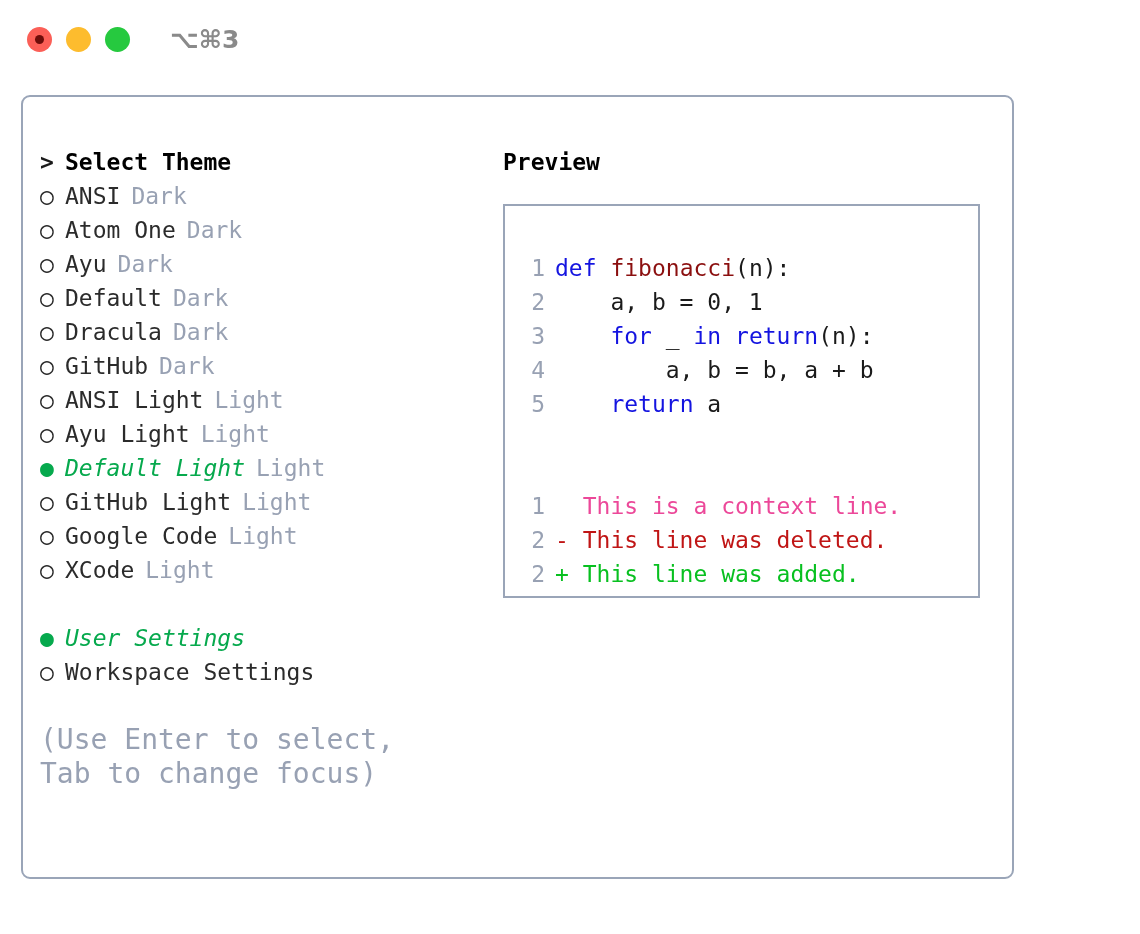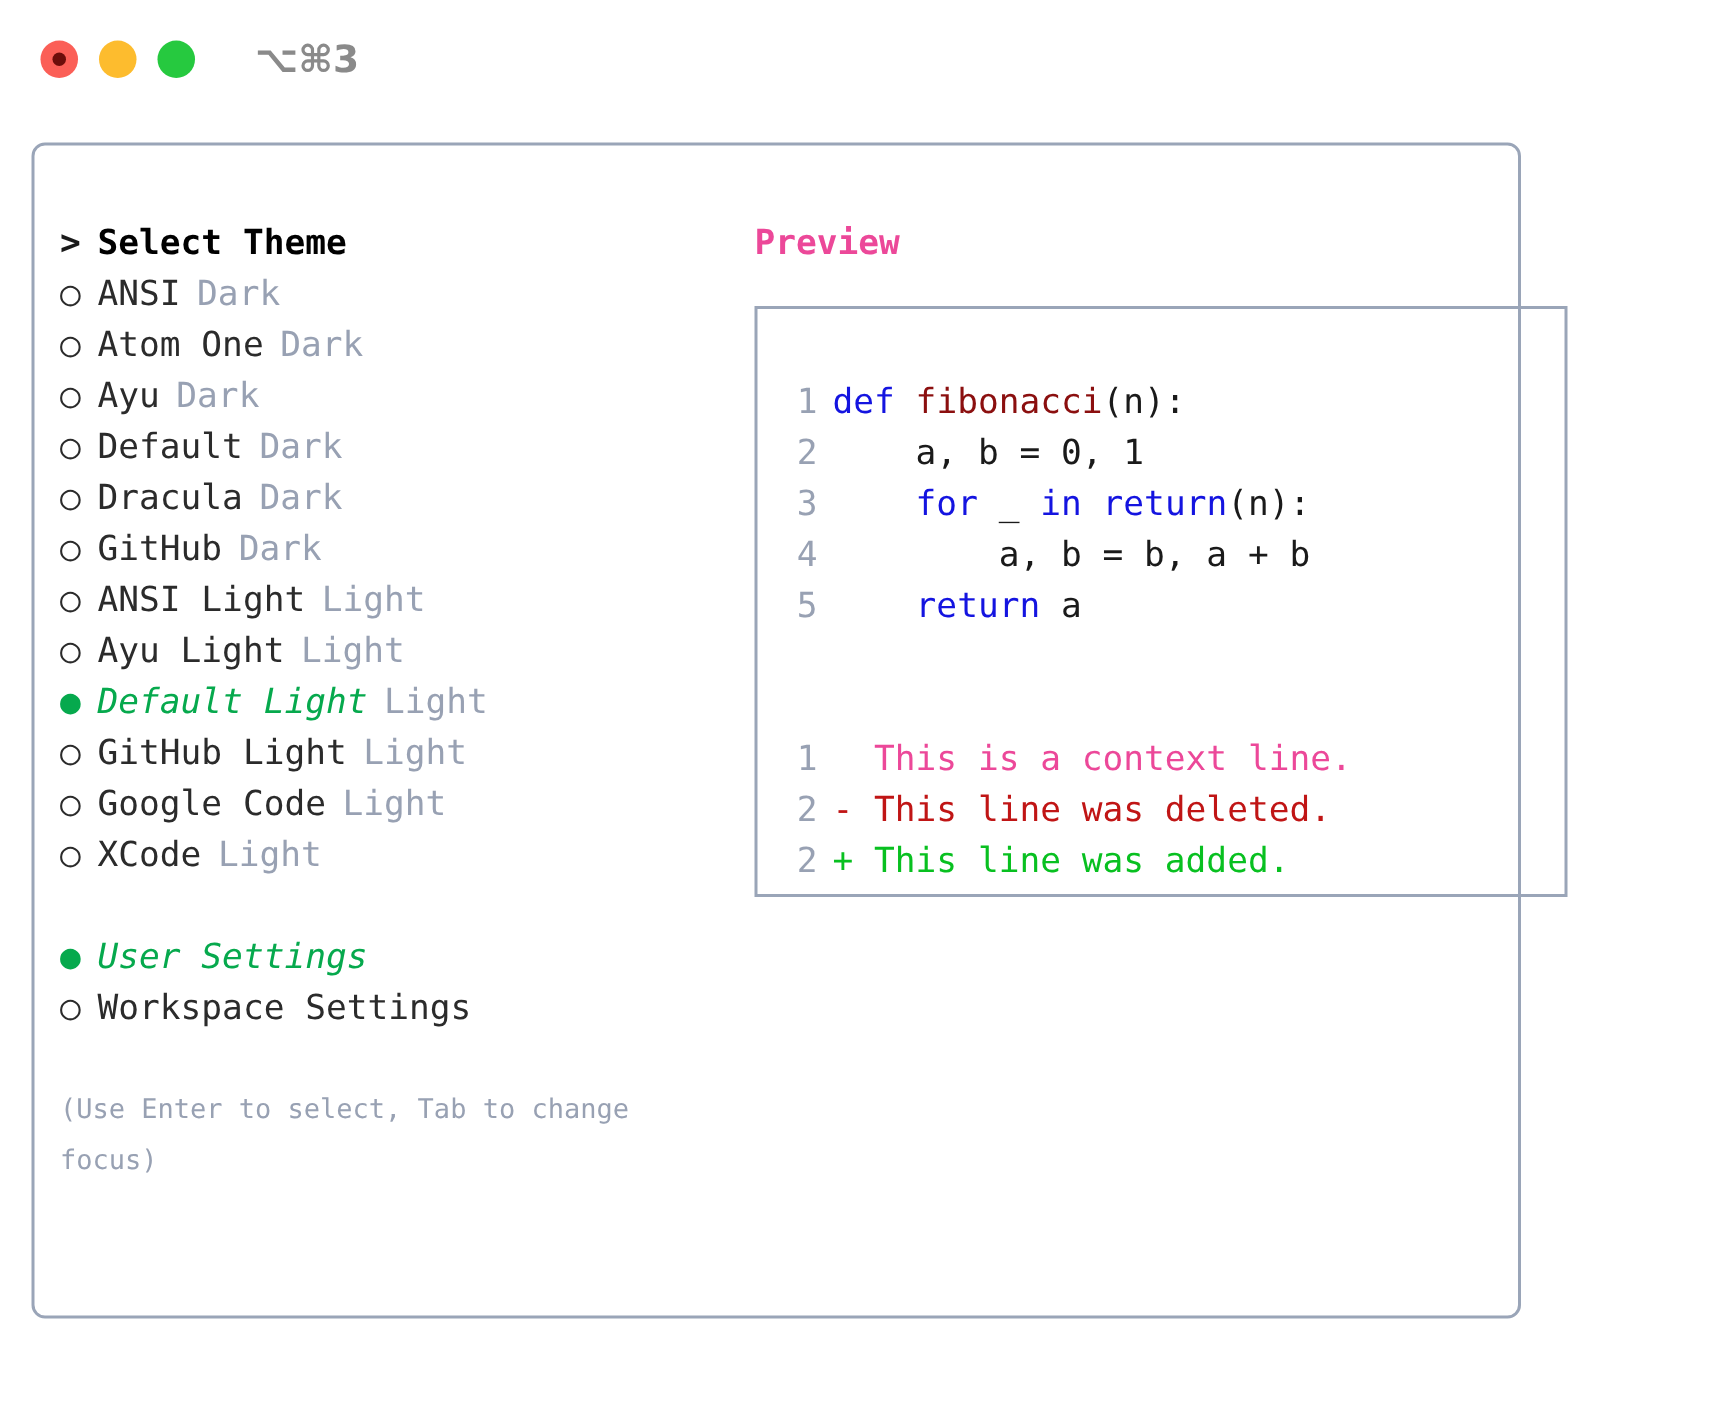--- a/index.html
+++ b/index.html
@@ -111,43 +111,43 @@
   .label.selected { color: #06a94d; font-style: italic; }
   .tag {
     color: #98a1b3;
     margin-left: 11px;
   }
 
   .spacer-row { height: 34px; }
 
   .hint {
     margin-top: 34px;
-    font-size: 18px;
+    font-size: 28px;
     line-height: 34px;
     color: #98a1b3;
     width: 400px;
   }
 
   
   .right-col {
     position: absolute;
     left: 480px;
     top: 48px;
     width: 500px;
   }
   .preview-title {
     font-size: 23px;
     font-weight: bold;
-    color: #ec4899;
+    color: #000000;
     line-height: 34px;
     height: 34px;
   }
   .preview-box {
     margin-top: 25px;
-    width: 542px;
+    width: 477px;
     height: 394px;
     border: 2px solid #9aa5b8;
     box-sizing: border-box;
     padding: 45px 0 0 16px;
   }
   .code-line {
     font-size: 23px;
     line-height: 34px;
     height: 34px;
     white-space: pre;

